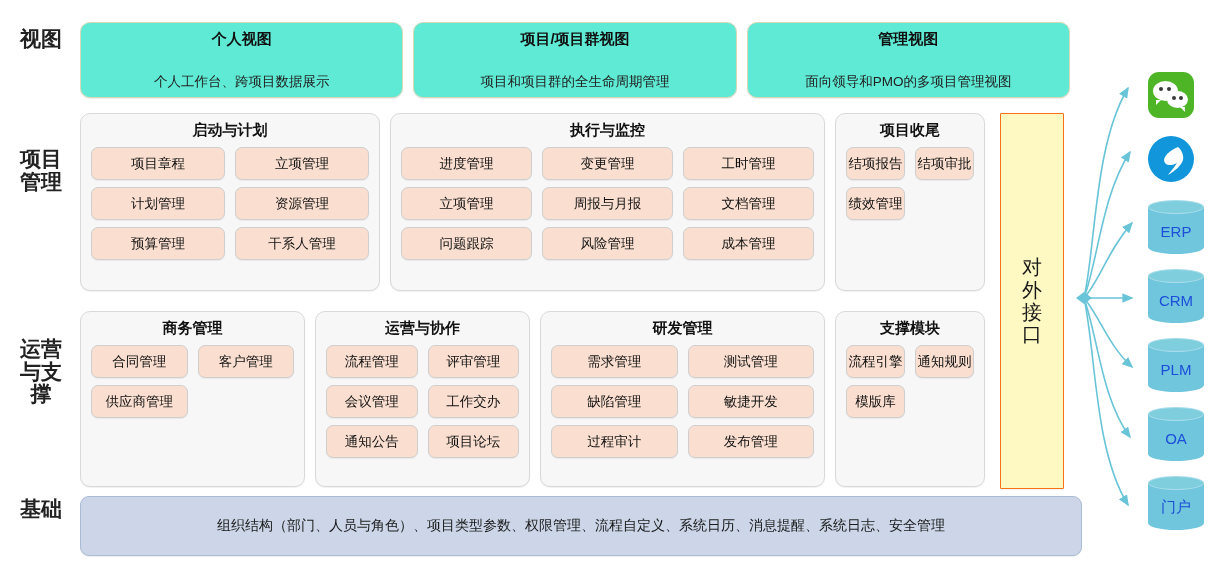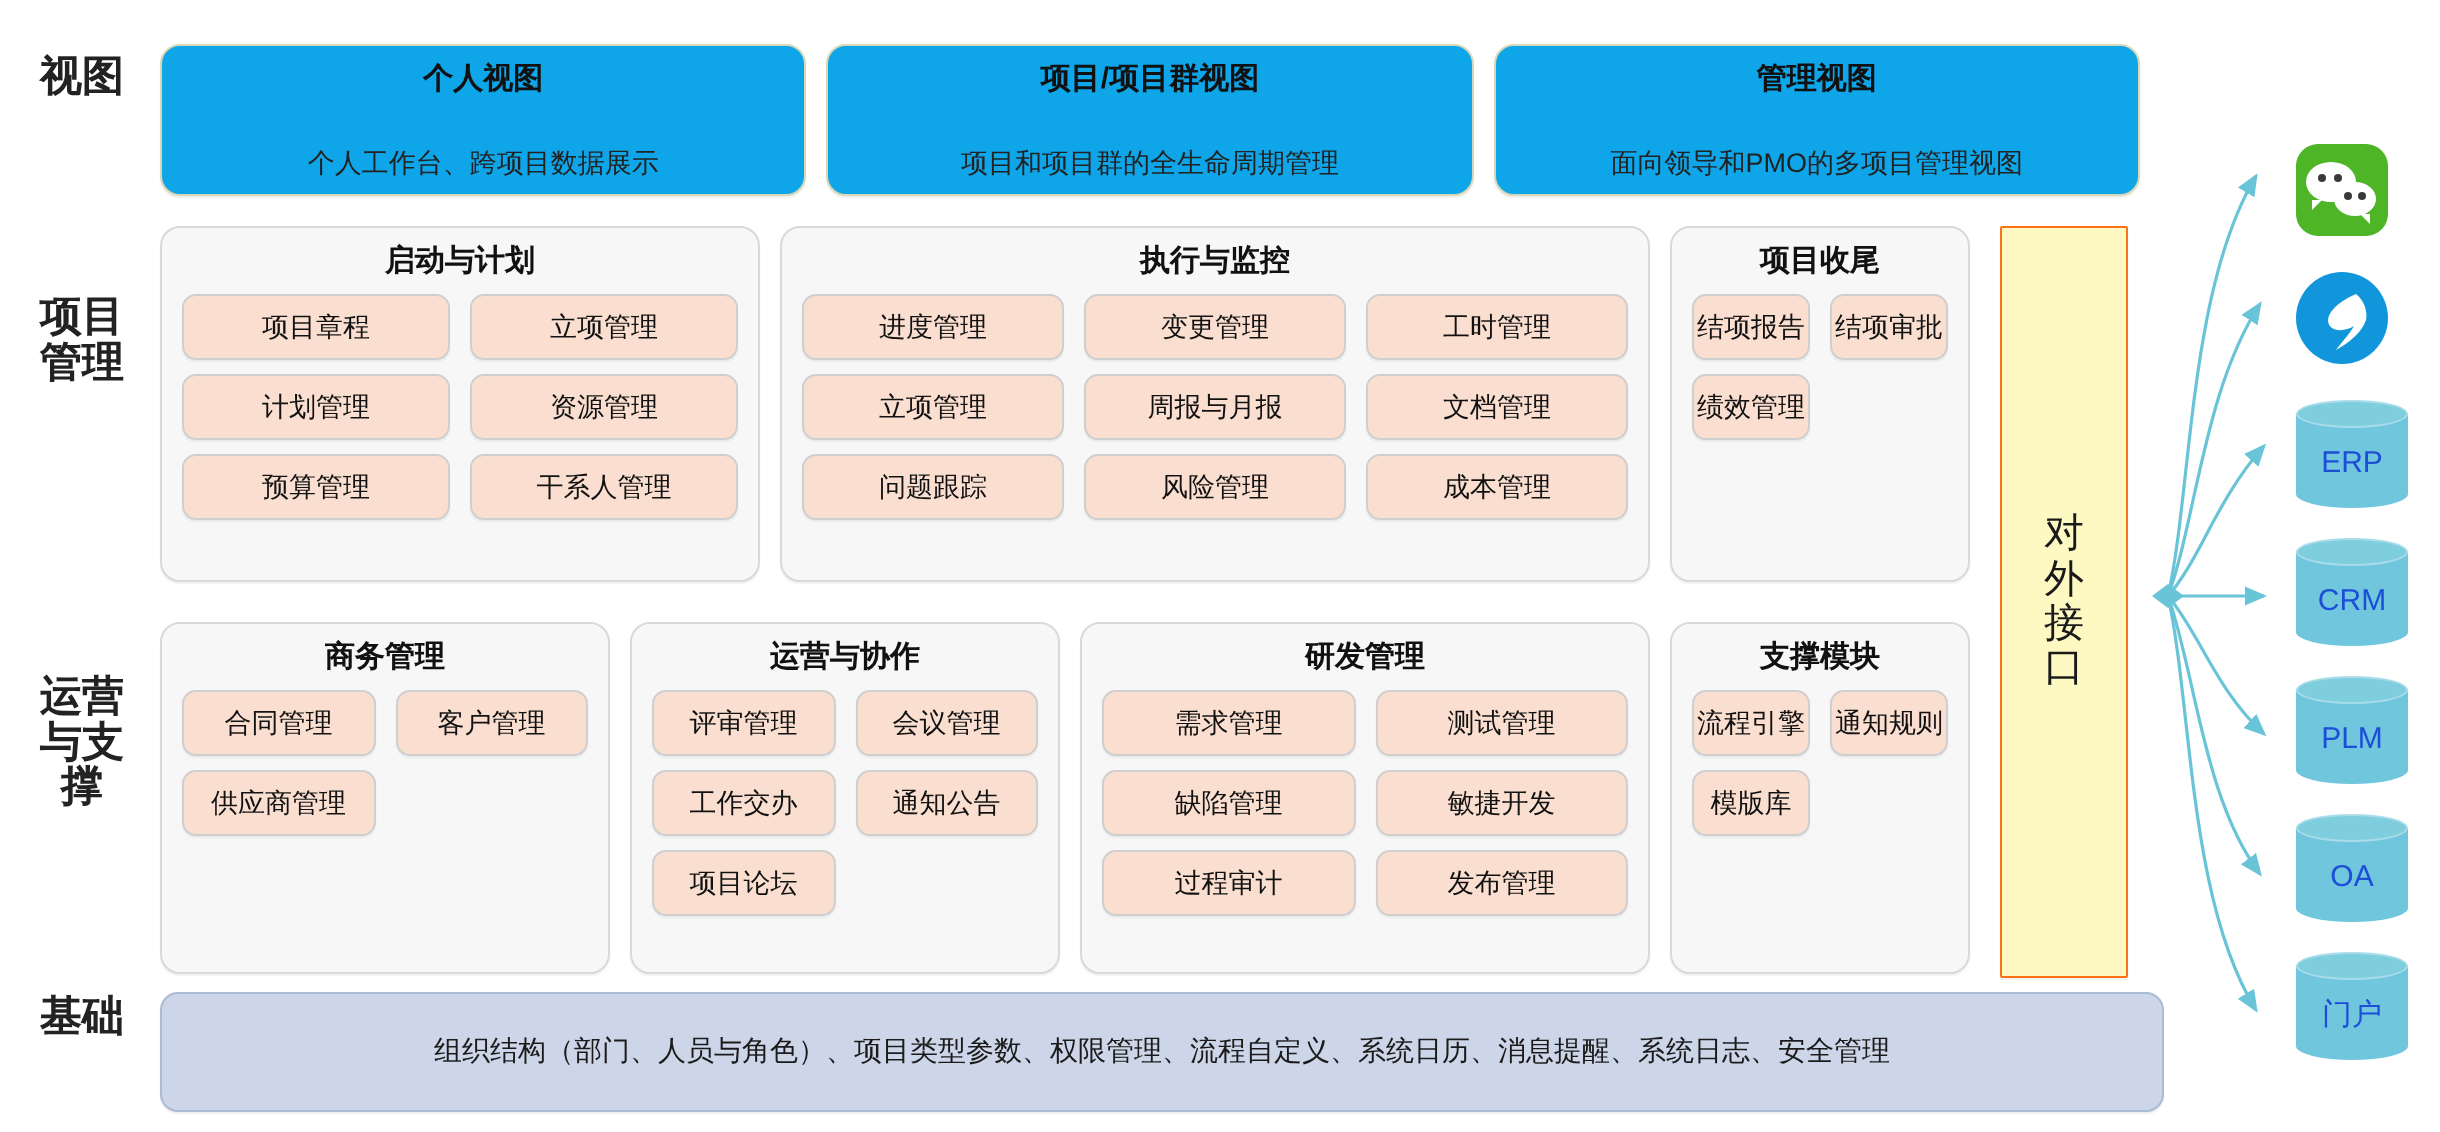--- a/index.html
+++ b/index.html
@@ -43,21 +43,21 @@
     position: absolute;
     left: 80px;
     top: 22px;
     width: 990px;
     height: 76px;
     display: flex;
     gap: 10px;
   }
   .view-card {
     flex: 1 1 0;
-    background: #0ea5e9;
+    background: #5eead4;
     border: 1px solid #d8d8b8;
     border-radius: 10px;
     display: flex;
     flex-direction: column;
     align-items: center;
     justify-content: center;
     gap: 24px;
     box-shadow: 0 1px 1px rgba(0,0,0,0.07);
   }
   .view-card .vc-title {
@@ -343,20 +343,21 @@
       <div class="gc-grid cols-1">
         <div class="chip">合同管理</div>
         <div class="chip">客户管理</div>
         <div class="chip">供应商管理</div>
       </div>
     </div>
 
     <div class="group-card g-yy">
       <div class="gc-title">运营与协作</div>
       <div class="gc-grid cols-2">
+        <div class="chip">流程管理</div>
         <div class="chip">评审管理</div>
         <div class="chip">会议管理</div>
         <div class="chip">工作交办</div>
         <div class="chip">通知公告</div>
         <div class="chip">项目论坛</div>
       </div>
     </div>
 
     <div class="group-card g-yf">
       <div class="gc-title">研发管理</div>

